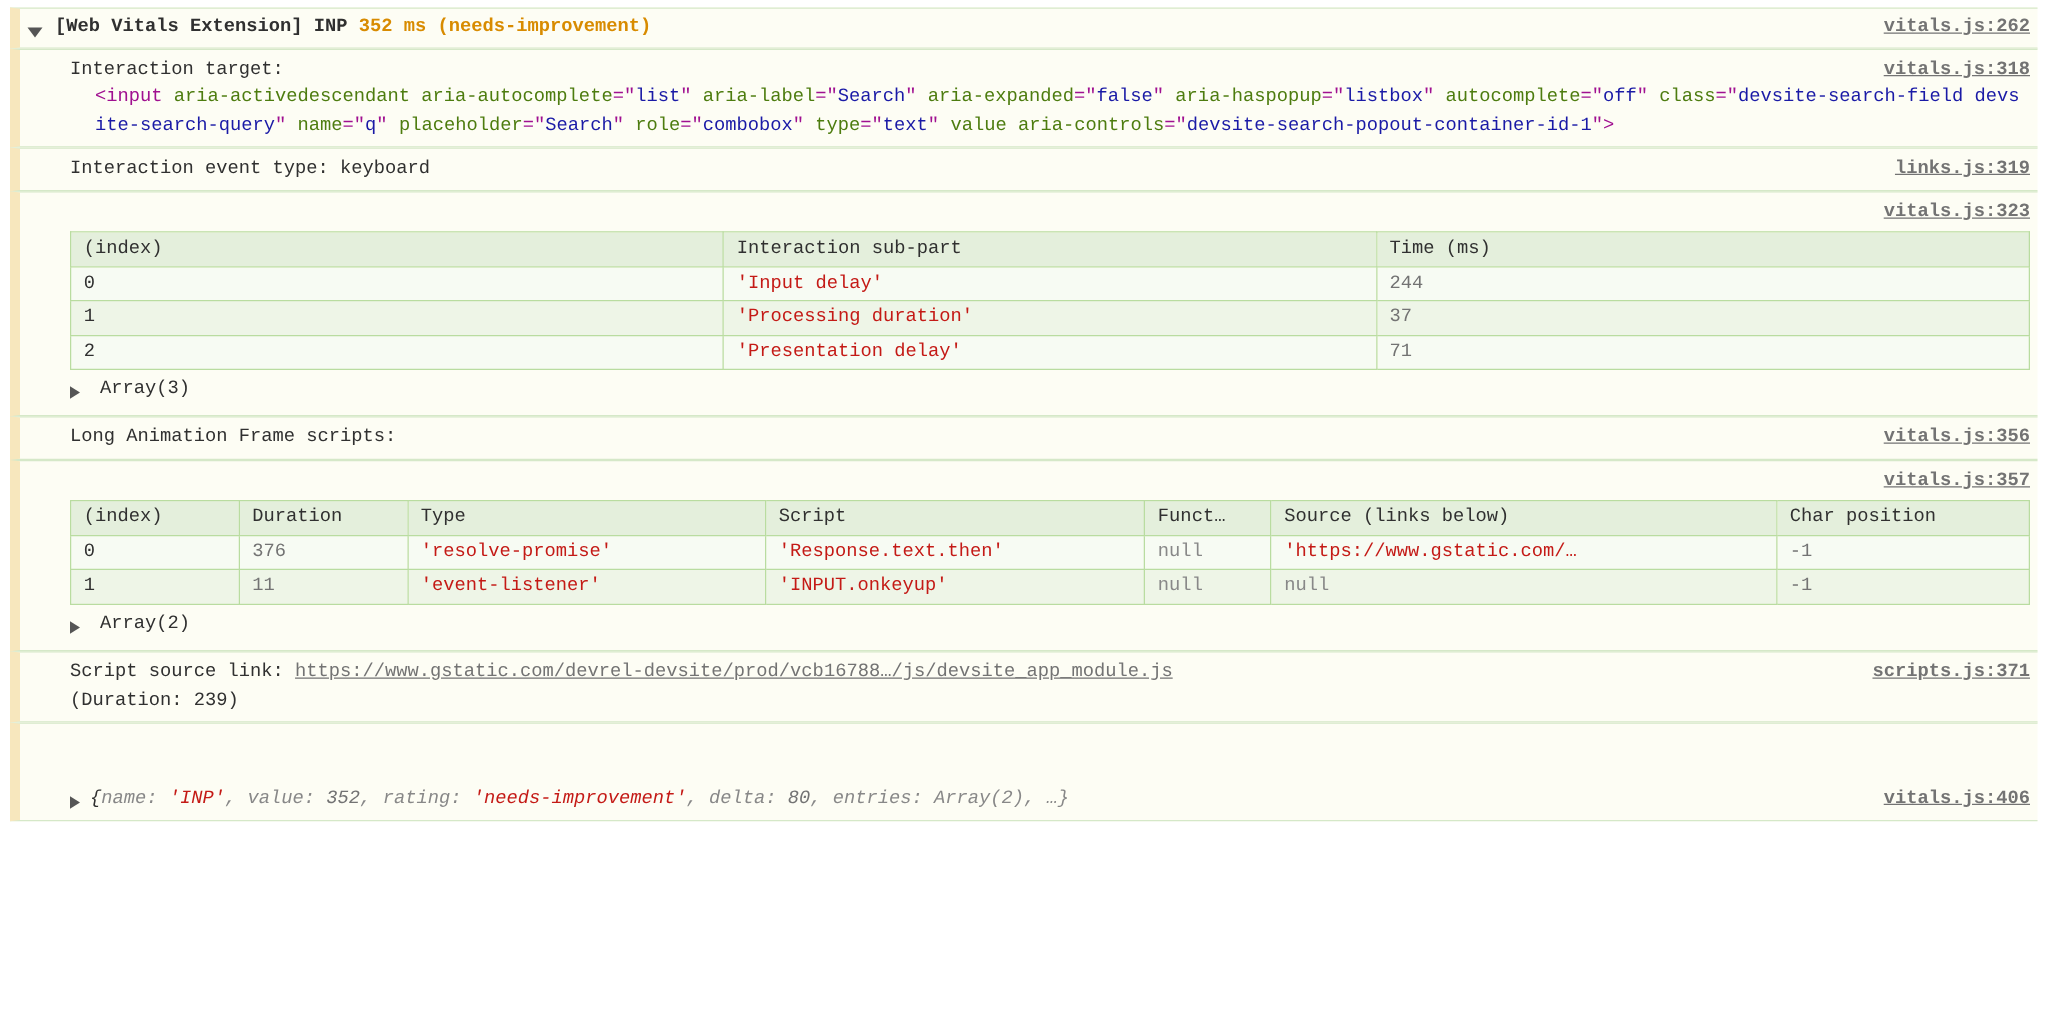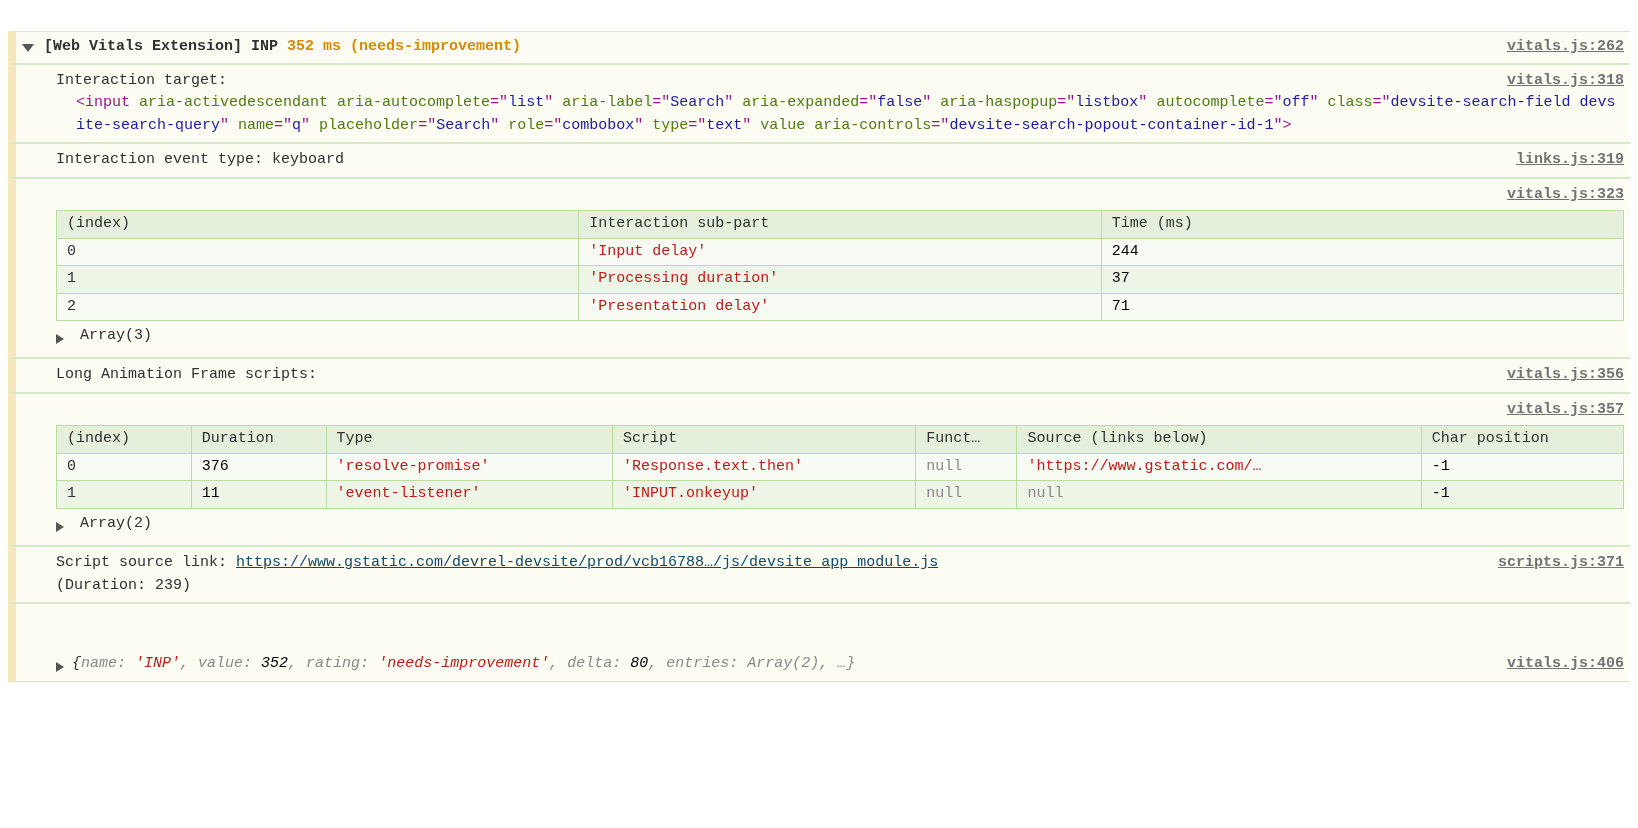--- a/index.html
+++ b/index.html
@@ -7,27 +7,26 @@
   font-family: Menlo, Consolas, "Courier New", monospace;
   font-size: 15px;
   background: #ffffff;
   color: #303030;
   padding: 6px 8px;
   line-height: 1.5;
 }
 .log-group { position: relative; }
 .log-header {
   display: flex;
-  align-items: flex-start;
+  align-items: center;
   padding: 4px 6px;
   border-top: 1px solid #d5e8c8;
   border-bottom: 1px solid #d5e8c8;
   background: #fdfdf4;
   border-left: 8px solid #f7e7bd;
-  margin-top: 25px;
 }
 .disclose {
   display: inline-block;
   width: 0; height: 0;
   margin-right: 10px;
   margin-top: 8px;
 }
 .disclose.down {
   border-left: 6px solid transparent;
   border-right: 6px solid transparent;
@@ -88,28 +87,28 @@
   text-overflow: ellipsis;
 }
 table.devtable th {
   background: #e4efdc;
   font-weight: 400;
 }
 table.devtable tbody tr:nth-child(odd) { background: #f7fbf3; }
 table.devtable tbody tr:nth-child(even) { background: #eef5e7; }
 
 .str { color: #c41a16; }
-.num { color: #000000; }
+.num { color: #737373; }
 .nullv { color: #888; }
 
 .array-toggle { display:inline-flex; align-items:center; gap:6px; margin-top:4px; cursor:pointer; }
 
 .obj-preview { font-style: italic; }
 .obj-preview .key { color: #888; }
-.link-green { color: #0c4a6e; text-decoration: underline; cursor:pointer; }
+.link-green { color: #737373; text-decoration: underline; cursor:pointer; }
 
 .table-block .content { width:100%; }
 </style>
 </head>
 <body>
 
 <div class="log-group">
 
   <div class="log-header">
     <span class="disclose down"></span>

